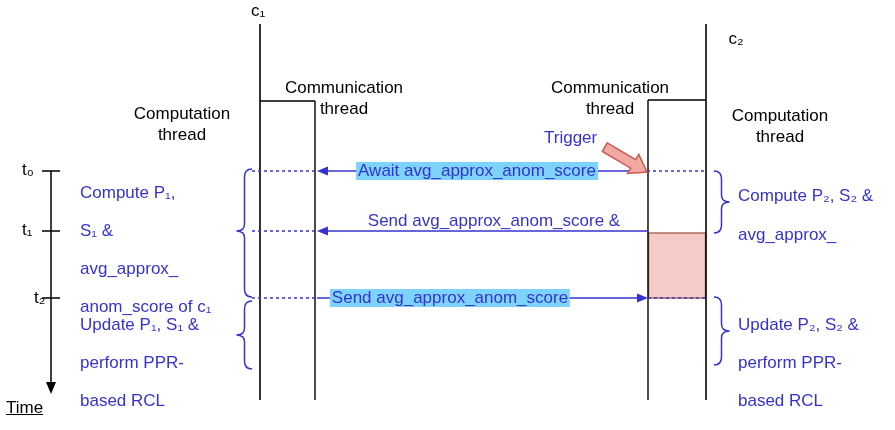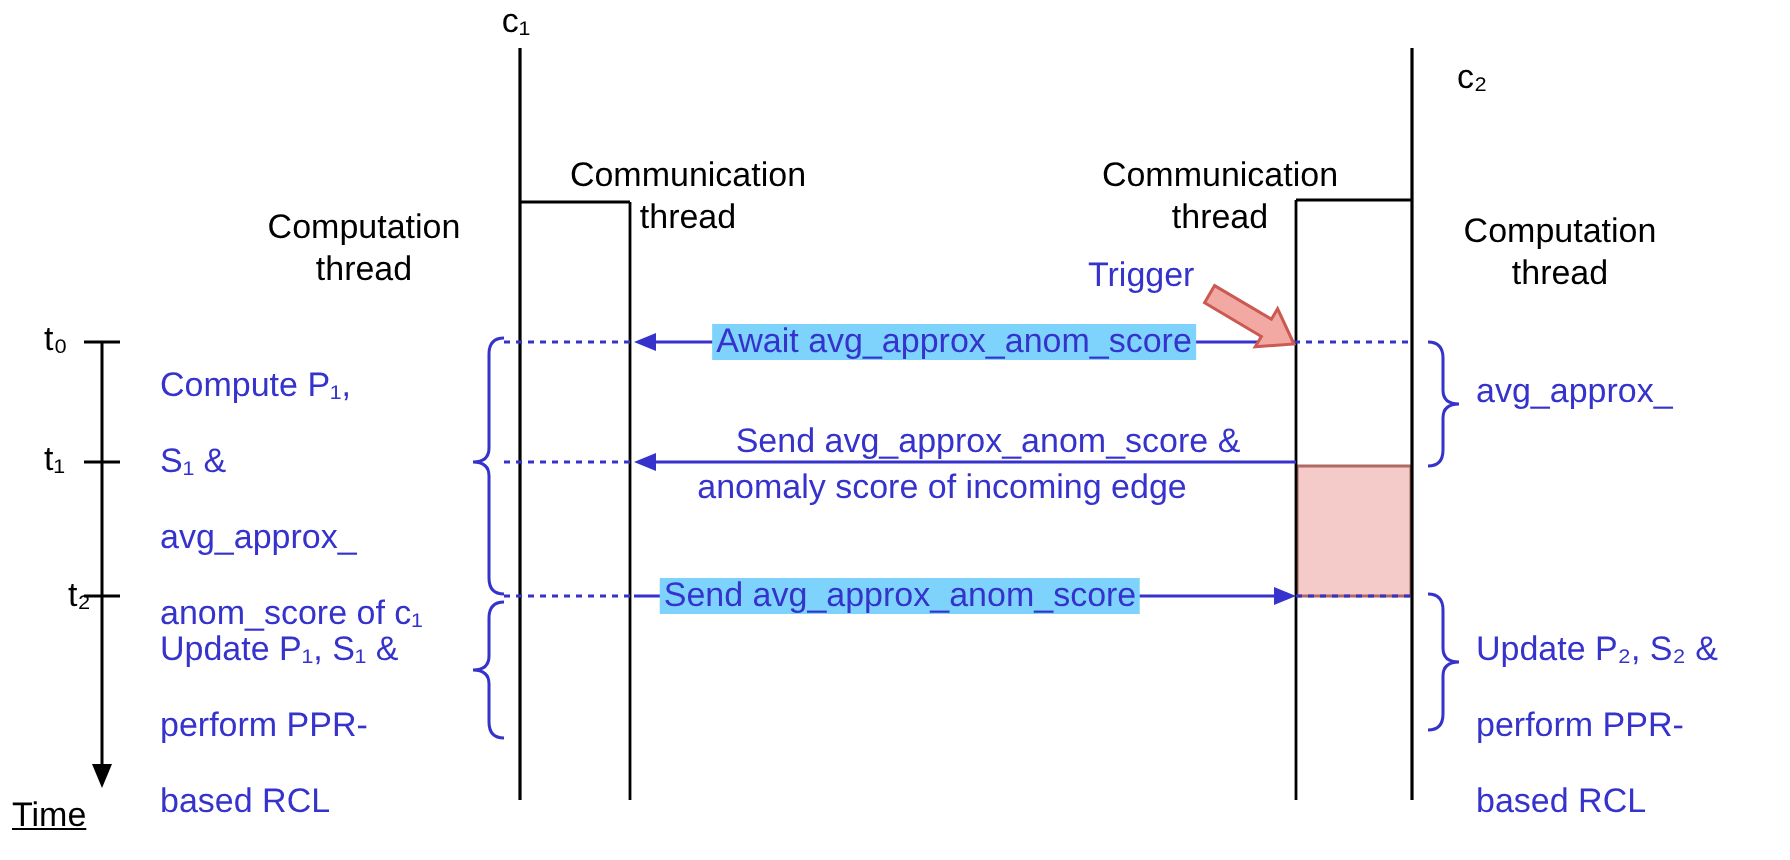--- a/index.html
+++ b/index.html
@@ -63,36 +63,36 @@
 
   <div class="t" style="left:22px;top:161px;">t₀</div>
   <div class="t" style="left:22px;top:221px;">t₁</div>
   <div class="t" style="left:22px;top:289px;margin-left:12px;">t₂</div>
   <div class="t" style="left:6px;top:399px;text-decoration:underline;">Time</div>
 
   <div class="t blue" style="left:544px;top:129px;">Trigger</div>
 
   <div class="t blue ctr msg" style="left:477px;top:162px;">Await avg_approx_anom_score</div>
   <div class="t blue ctr" style="left:494px;top:212px;">Send avg_approx_anom_score &amp;</div>
-  <div class="t blue ctr" style="left:471px;top:235px;">anomaly score of incoming edge</div>
   <div class="t blue ctr msg" style="left:450px;top:289px;">Send avg_approx_anom_score</div>
 
   <div class="t blue ann" style="left:80px;top:166px;">
     <div class="ln">Compute P₁,</div>
     <div class="ln">S₁ &amp;</div>
     <div class="ln">avg_approx_</div>
     <div class="ln">anom_score of c₁</div>
   </div>
   <div class="t blue ann" style="left:80px;top:298px;">
     <div class="ln">Update P₁, S₁ &amp;</div>
     <div class="ln">perform PPR-</div>
     <div class="ln">based RCL</div>
   </div>
 
   <div class="t blue ann ann23" style="left:738px;top:168px;">
+    <div class="ln">Compute P₂, S₂ &amp;</div>
     <div class="ln">avg_approx_</div>
   </div>
   <div class="t blue ann" style="left:738px;top:298px;">
     <div class="ln">Update P₂, S₂ &amp;</div>
     <div class="ln">perform PPR-</div>
     <div class="ln">based RCL</div>
   </div>
 
 </div>
 

